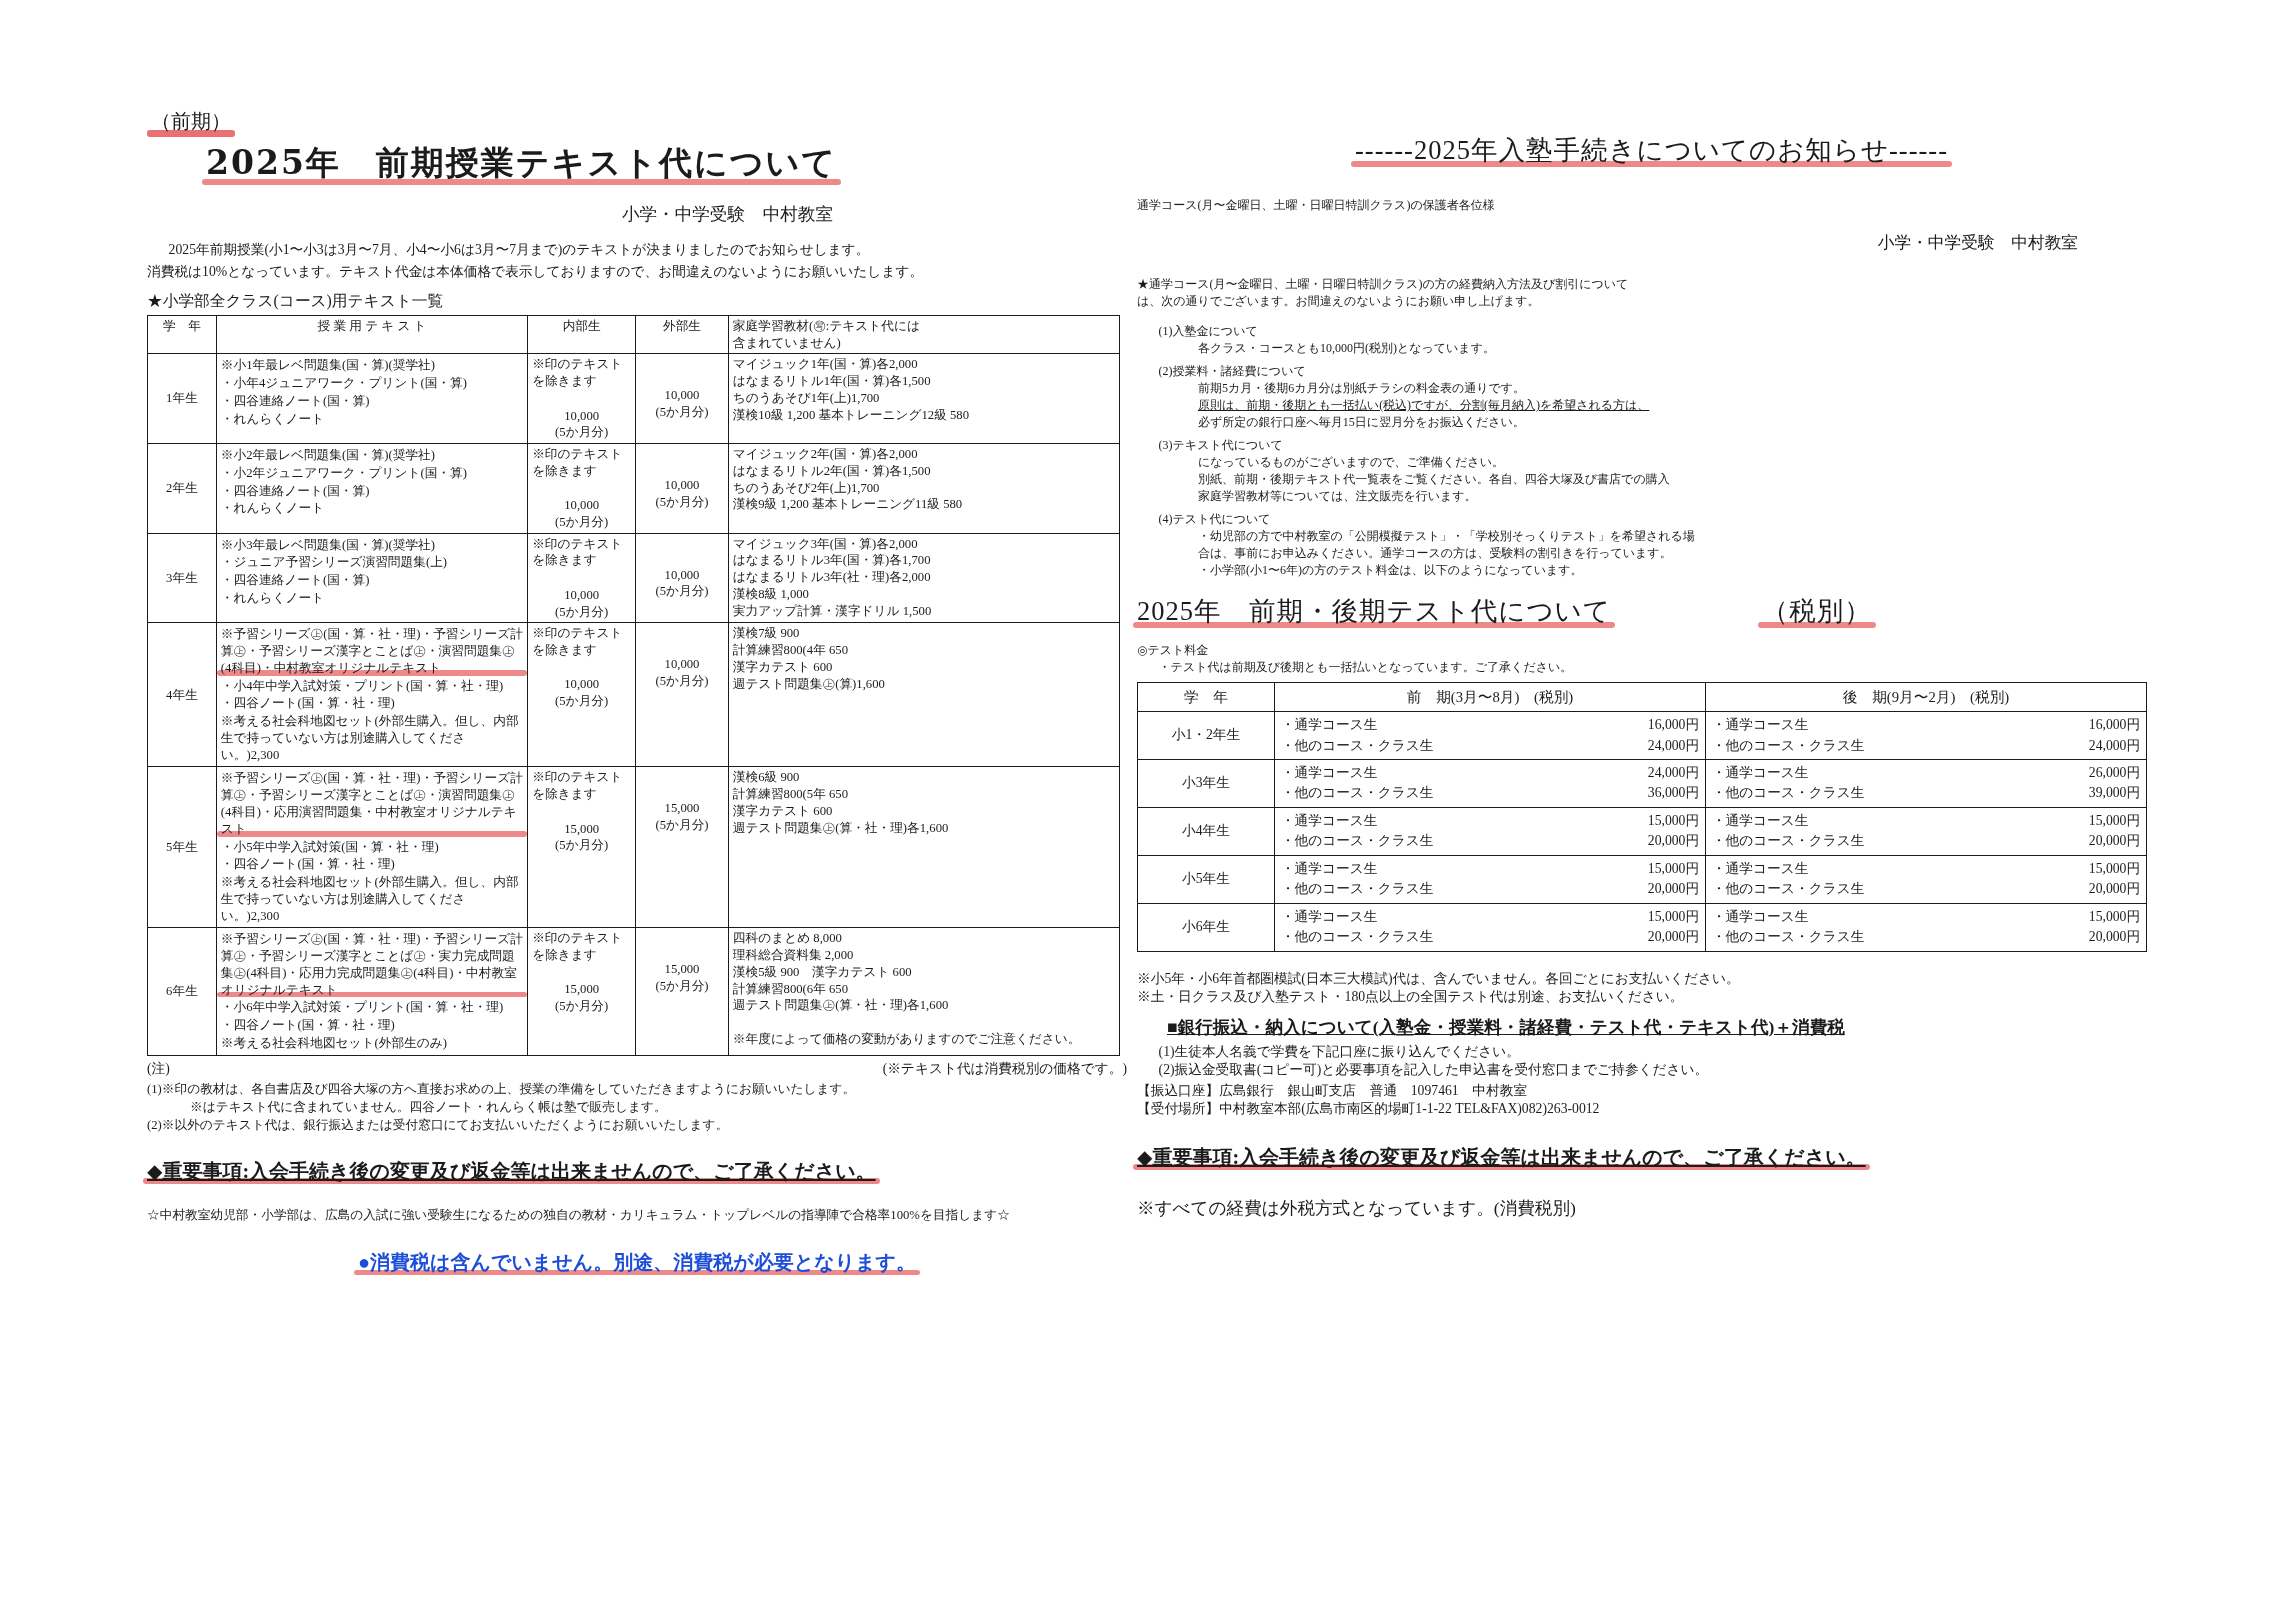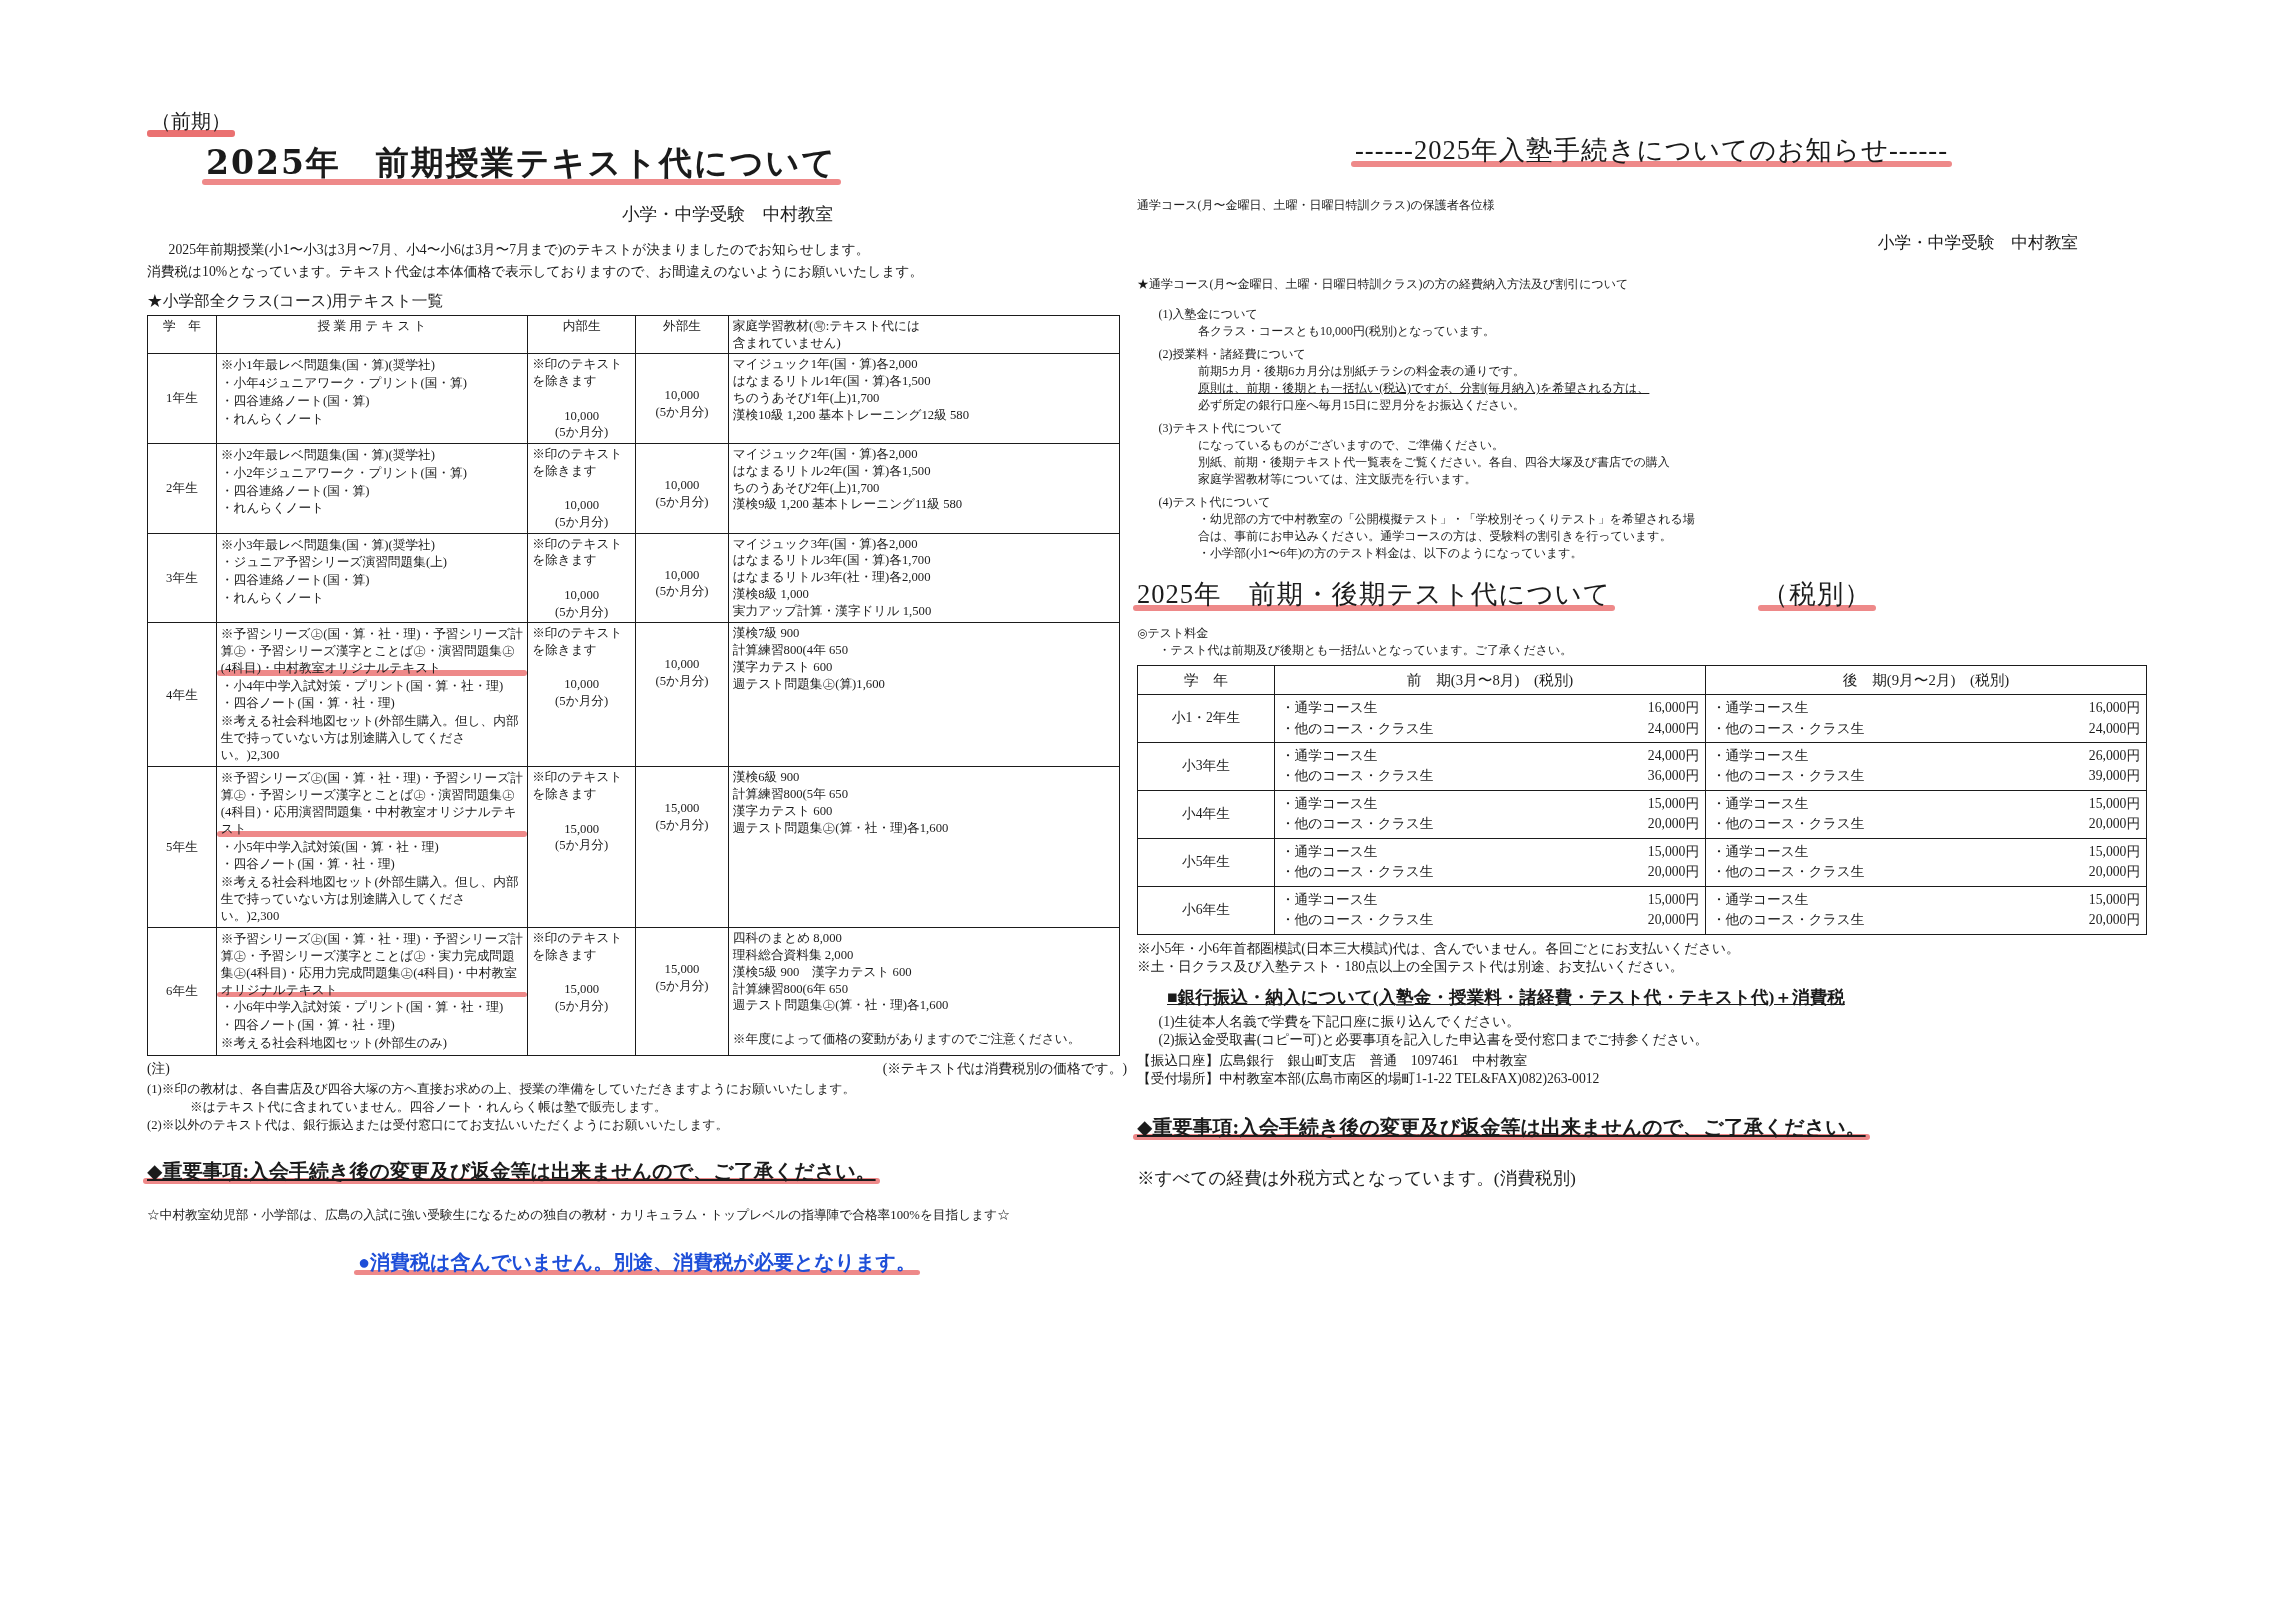--- a/index.html
+++ b/index.html
@@ -264,20 +264,21 @@
   <div class="col-right">
 
     <div style="margin-top:23.5px;text-align:center;">
       <span class="title-mid mk mk2">------2025年入塾手続きについてのお知らせ------</span>
     </div>
 
     <div class="s15" style="margin-top:29px;">通学コース(月〜金曜日、土曜・日曜日特訓クラス)の保護者各位様</div>
     <div class="s17" style="margin-top:17.6px;text-align:right;padding-right:88px;">小学・中学受験　中村教室</div>
 
     <div class="s15" style="margin-top:21.6px;">★通学コース(月〜金曜日、土曜・日曜日特訓クラス)の方の経費納入方法及び割引について</div>
+    <div class="s15">は、次の通りでございます。お間違えのないようにお願い申し上げます。</div>
 
     <div id="right-items" style="margin-top:13.7px;">
         <div style="margin-bottom: 5.9px;">
           <div class="s15 indent">(1)入塾金について</div>
           <div class="s15 indent3">各クラス・コースとも10,000円(税別)となっています。</div>
         </div>
         <div style="margin-bottom: 5.9px;">
           <div class="s15 indent">(2)授業料・諸経費について</div>
           <div class="s15 indent3">前期5カ月・後期6カ月分は別紙チラシの料金表の通りです。</div>
           <div class="s15 indent3"><span class="u">原則は、前期・後期とも一括払い(税込)ですが、分割(毎月納入)を希望される方は、</span></div>
@@ -430,21 +431,21 @@
               </div>
               <div style="display: flex; justify-content: space-between;">
                 <span>・他のコース・クラス生</span>
                 <span>20,000円</span>
               </div>
             </td>
           </tr>
         </tbody>
     </table>
 
-    <div class="s14" style="margin-top:5px;">※小5年・小6年首都圏模試(日本三大模試)代は、含んでいません。各回ごとにお支払いください。</div>
+    <div class="s14" style="margin-top:18px;">※小5年・小6年首都圏模試(日本三大模試)代は、含んでいません。各回ごとにお支払いください。</div>
     <div class="s14">※土・日クラス及び入塾テスト・180点以上の全国テスト代は別途、お支払いください。</div>
 
     <div style="margin-top:9.8px;margin-left:30px;">
       <span class="s18 b u">■銀行振込・納入について(入塾金・授業料・諸経費・テスト代・テキスト代)＋消費税</span>
     </div>
     <div class="s14 indent" style="margin-top:3.9px;">(1)生徒本人名義で学費を下記口座に振り込んでください。</div>
     <div class="s14 indent">(2)振込金受取書(コピー可)と必要事項を記入した申込書を受付窓口までご持参ください。</div>
     <div class="s14" style="margin-top:2.9px;">
       <span>【振込口座】</span><span>広島銀行　銀山町支店　普通　1097461　中村教室</span>
     </div>

